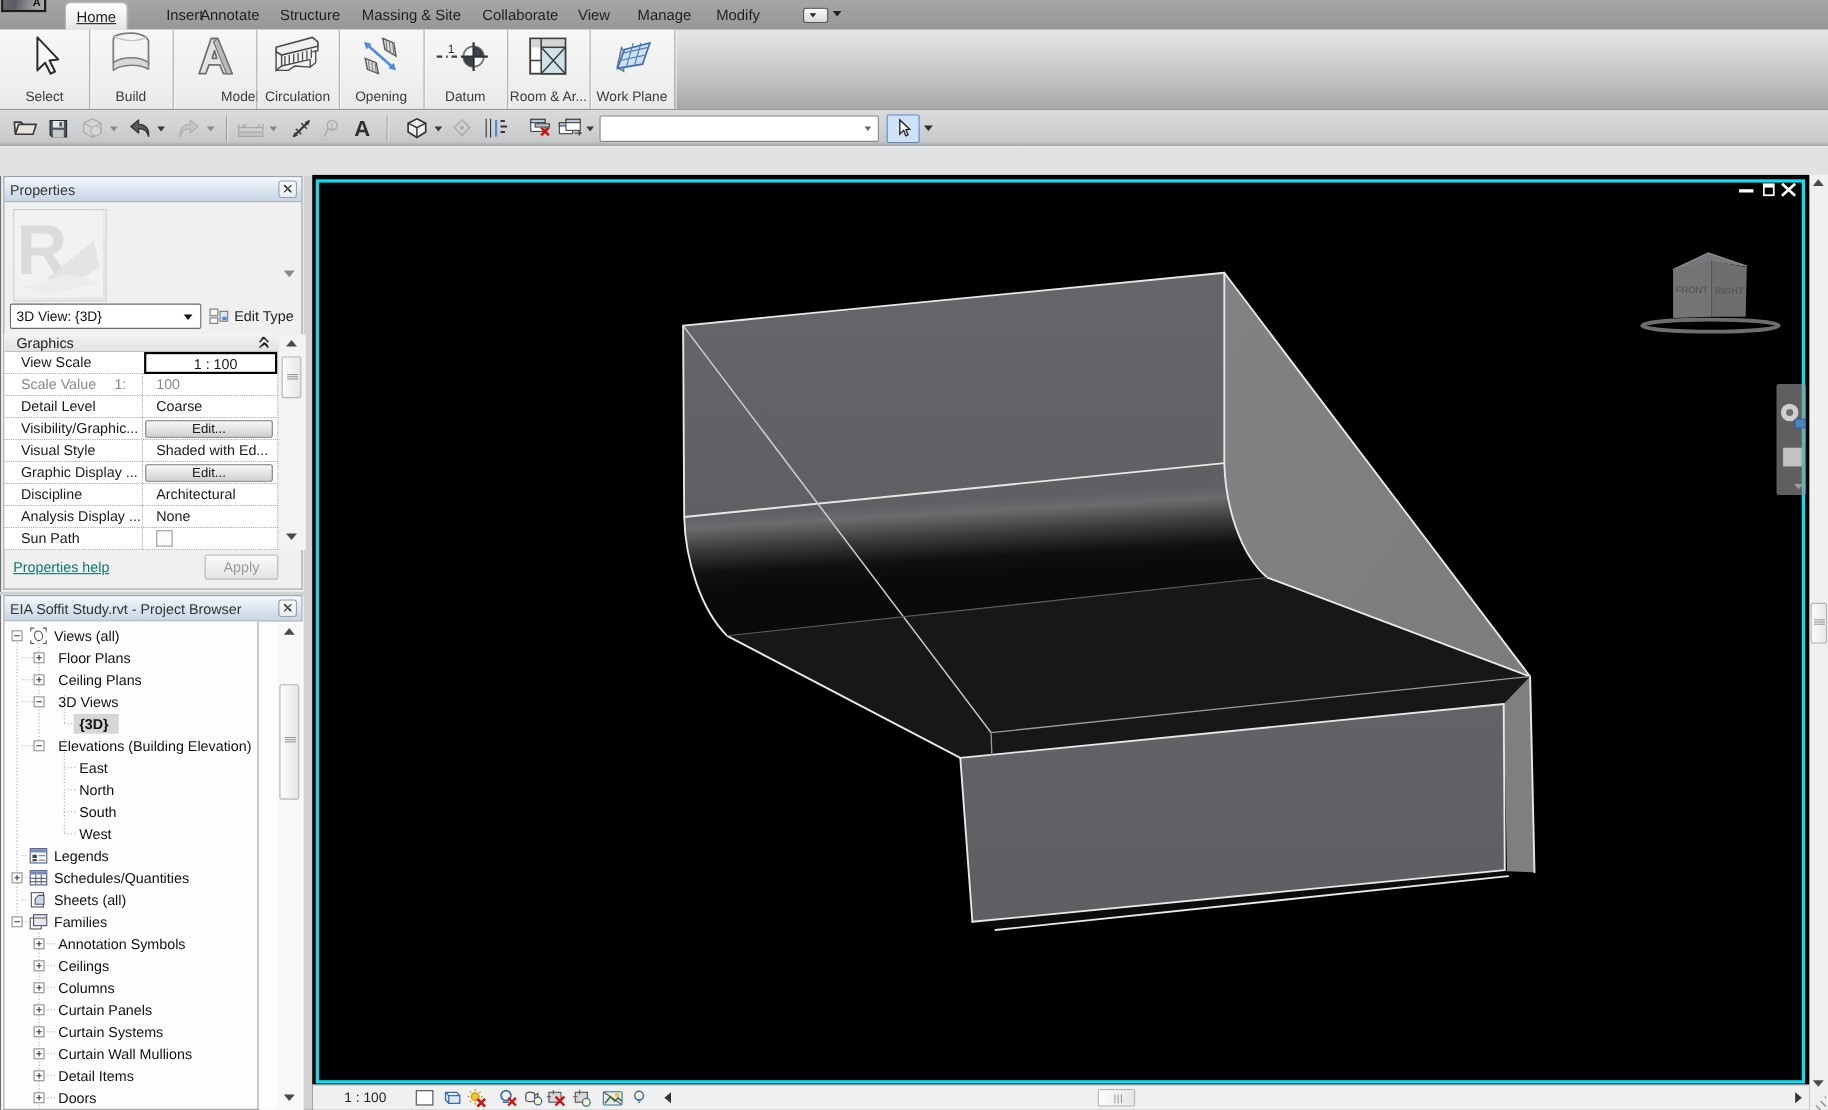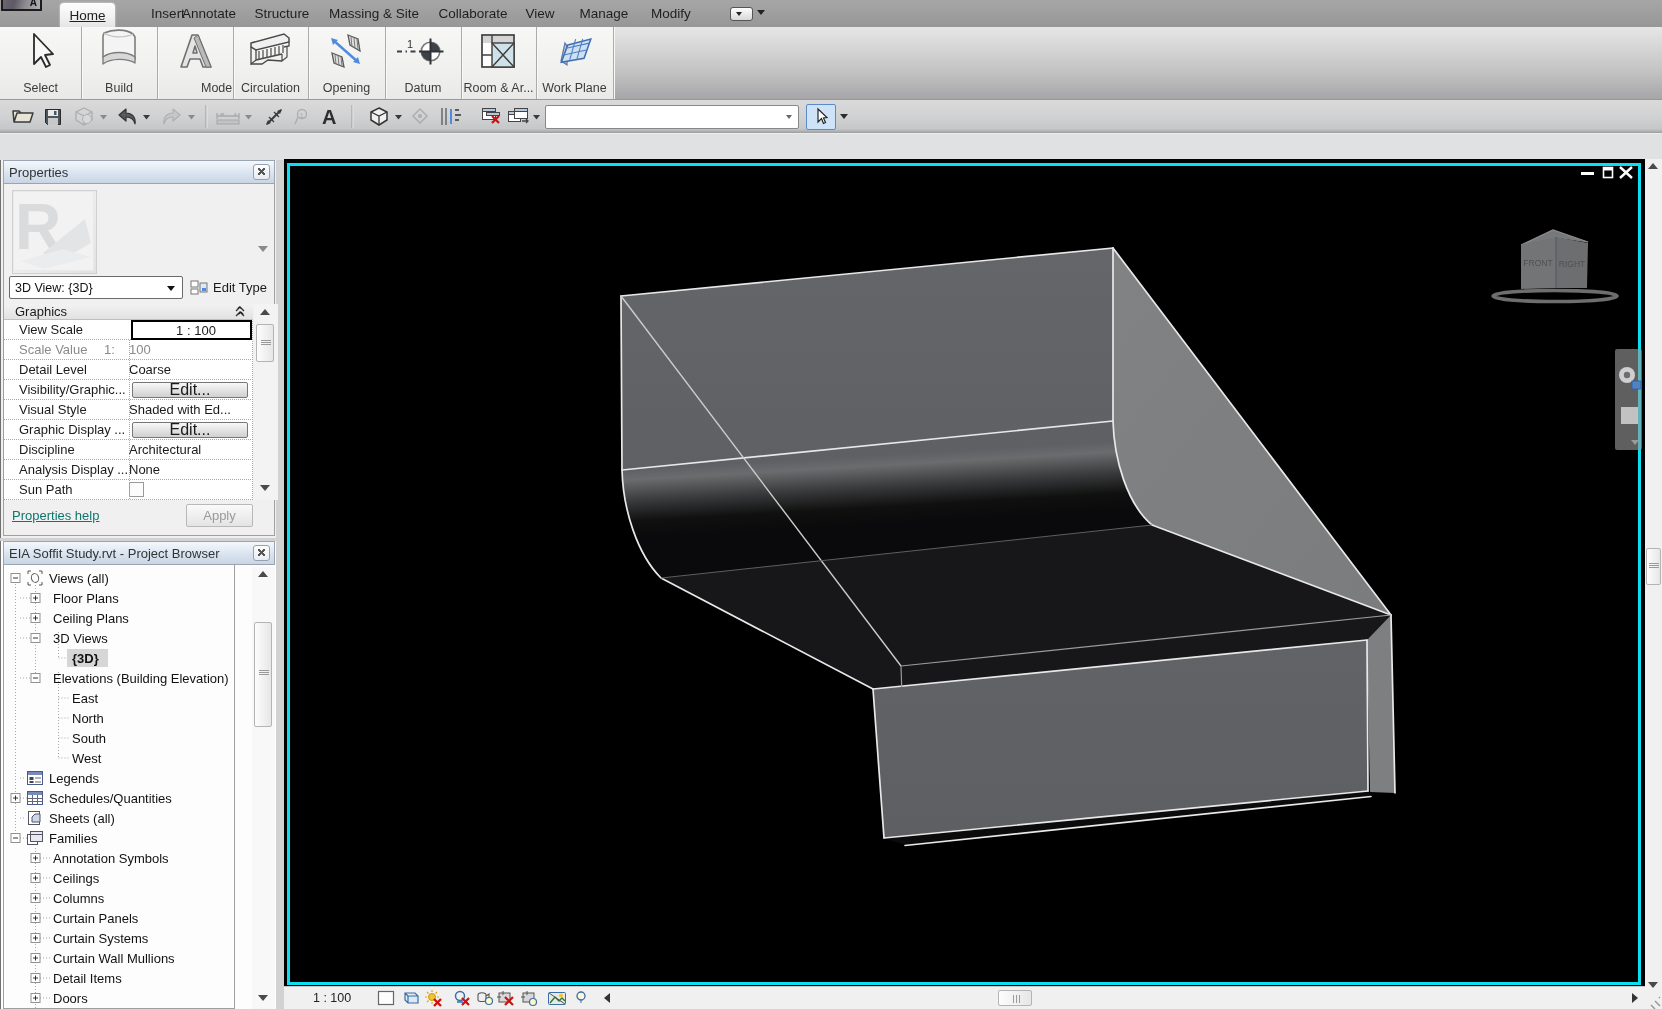--- a/index.html
+++ b/index.html
@@ -34,25 +34,25 @@
 #props{left:0;top:160px;width:276px;height:378px;background:#f0f0f0;border-left:1px solid #707070;box-sizing:border-box;}
 #propbody{left:2px;top:24px;width:272px;height:352px;background:#f0f0f0;border:1px solid #a0a0a0;border-top:none;box-sizing:border-box;}
 #preview{left:8px;top:6px;width:83px;height:82px;background:linear-gradient(135deg,#fbfbfb,#ececec 55%,#e2e2e2);border:1px solid #d0d0d0;overflow:hidden;}
 #typedrop{right:6px;top:62px;width:0;height:0;border:5px solid transparent;border-top:6px solid #8a8a8a;}
 #viewcombo{left:5px;top:92px;width:174px;height:23px;background:#fff;border:1px solid #6a6a6a;border-radius:2px;font-size:12.5px;color:#111;line-height:22px;padding-left:5px;box-sizing:border-box;}
 #viewcombo:after{content:"";position:absolute;right:7px;top:9px;border:4px solid transparent;border-top:5px solid #111;}
 #edittype{left:186px;top:96px;width:80px;height:18px;font-size:13px;color:#1a1a1a;}
 #grid{left:0px;top:120px;width:249px;height:196px;background:#fff;font-size:13px;color:#1a1a1a;border-right:1px dotted #a8a8a8;box-sizing:border-box;}
 .grow{position:absolute;left:0;width:249px;height:20px;border-bottom:1px dotted #a8a8a8;box-sizing:border-box;}
 .grow .gl{position:absolute;left:15px;top:2px;white-space:nowrap;}
-.grow .gv{position:absolute;left:125px;top:2px;white-space:nowrap;}
+.grow .gv{position:absolute;left:138px;top:2px;white-space:nowrap;}
 .gcol{position:absolute;left:125px;top:0;width:1px;height:100%;border-left:1px dotted #a8a8a8;}
 #ghead{left:0;top:0;width:249px;height:16px;background:linear-gradient(#f2f2f2,#e2e2e2);border-bottom:1px solid #c0c0c0;box-sizing:border-box;}
 #ghead span{position:absolute;left:11px;top:0px;font-size:13px;color:#1a1a1a;}
-.gbtn{position:absolute;left:3px;top:2px;width:116px;height:16px;background:linear-gradient(#f8f8f8,#e0e0e0 60%,#d0d0d0);border:1px solid #777;border-radius:2px;box-sizing:border-box;text-align:center;font-size:16px;line-height:14px;color:#1a1a1a;}
+.gbtn{position:absolute;left:3px;top:2px;width:116px;height:16px;background:linear-gradient(#f8f8f8,#e0e0e0 60%,#d0d0d0);border:1px solid #777;border-radius:2px;box-sizing:border-box;text-align:center;font-size:12px;line-height:14px;color:#1a1a1a;}
 #vscale{position:absolute;left:127px;top:0px;width:121px;height:20px;background:#fff;border:2px solid #000;box-sizing:border-box;font-size:13px;line-height:17px;padding-left:9px;}
 #pscroll{left:250px;top:120px;width:24px;height:196px;background:#f3f3f3;}
 #phelp{left:8px;top:324px;font-size:13px;color:#0f766e;text-decoration:underline;}
 #apply{left:182px;top:320px;width:67px;height:23px;background:linear-gradient(#fafafa,#e4e4e4);border:1px solid #b8b8b8;border-radius:2px;box-sizing:border-box;text-align:center;font-size:13px;color:#9a9a9a;line-height:21px;}
 
 #browser{left:0;top:541px;width:276px;height:468px;background:#fdfdfd;border-left:1px solid #707070;box-sizing:border-box;}
 #treewrap{left:2px;top:24px;width:232px;height:444px;background:#fdfdfd;border:1px solid #a0a0a0;border-top:none;box-sizing:border-box;overflow:hidden;}
 #bscroll{left:251px;top:26px;width:23px;height:442px;background:#f8f8f8;}
 
 .sthumb{position:absolute;background:linear-gradient(90deg,#fdfdfd,#e6e6e6);border:1px solid #b4b4b4;border-radius:2px;box-sizing:border-box;}

